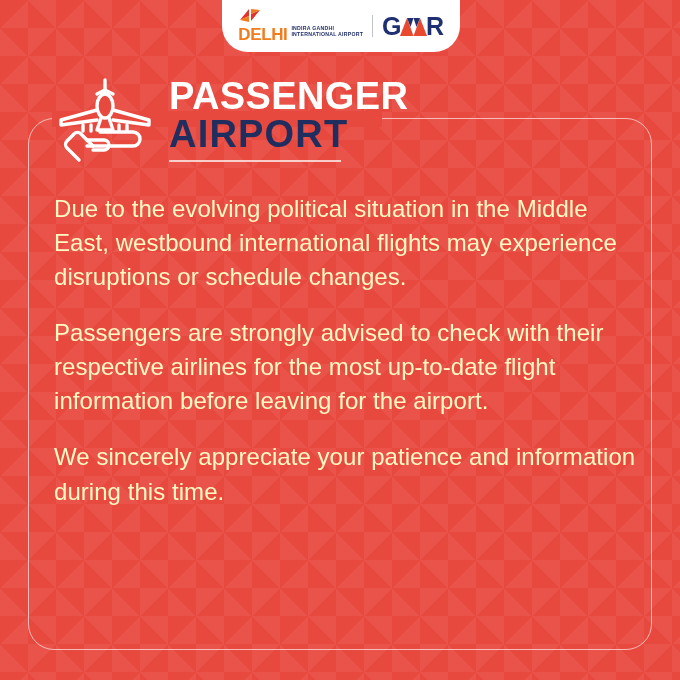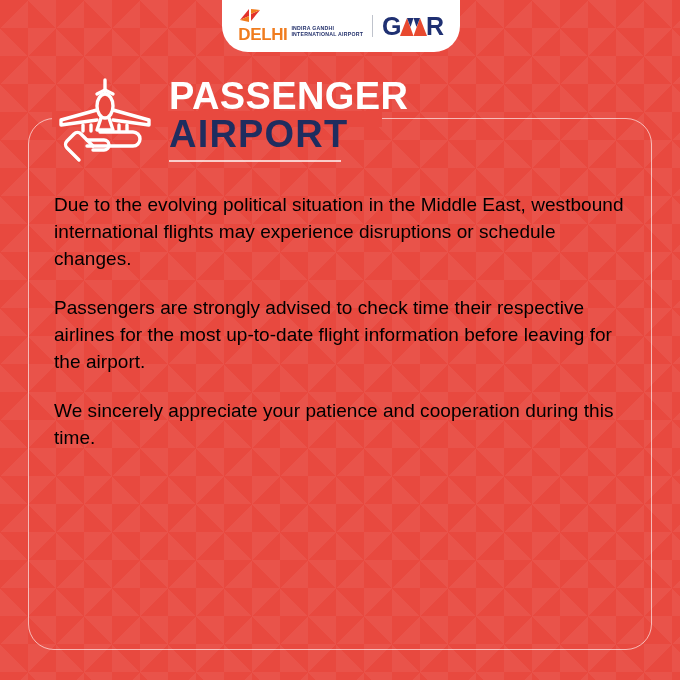--- a/index.html
+++ b/index.html
@@ -163,22 +163,22 @@
   }
 
   
   #body-copy {
     position: absolute;
     left: 54px;
     top: 192px;
     width: 582px;
   }
   .para {
-    color: #000000;
-    font-size: 19px;
+    color: #fef9c3;
+    font-size: 24px;
     line-height: 1.42;
     margin: 0 0 22px 0;
     letter-spacing: 0.05px;
   }
   .para:last-child { margin-bottom: 0; }
 </style>
 </head>
 <body>
 
 <div id="poster">
@@ -250,17 +250,17 @@
     <div id="title-block">
       <span class="title-line1">PASSENGER</span>
       <span class="title-line2">AIRPORT</span>
       <div id="title-underline"></div>
     </div>
 
   </div>
 
   <div id="body-copy">
     <p class="para">Due to the evolving political situation in the Middle East, westbound international flights may experience disruptions or schedule changes.</p>
-    <p class="para">Passengers are strongly advised to check time their respective airlines for the most up-to-date flight information before leaving for the airport.</p>
-    <p class="para">We sincerely appreciate your patience and cooperation during this time.</p>
+    <p class="para">Passengers are strongly advised to check with their respective airlines for the most up-to-date flight information before leaving for the airport.</p>
+    <p class="para">We sincerely appreciate your patience and information during this time.</p>
   </div>
 
 </div>
 
 </body></html>

